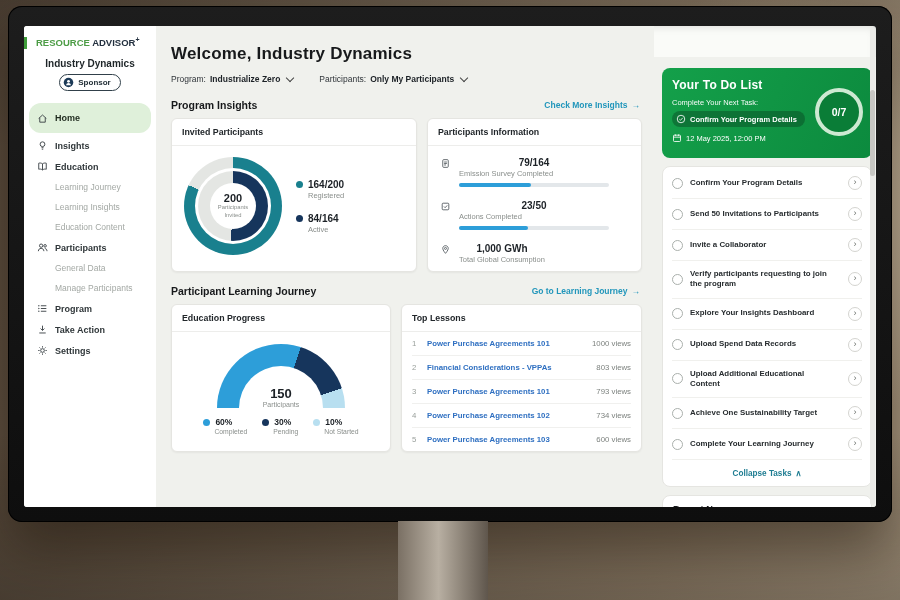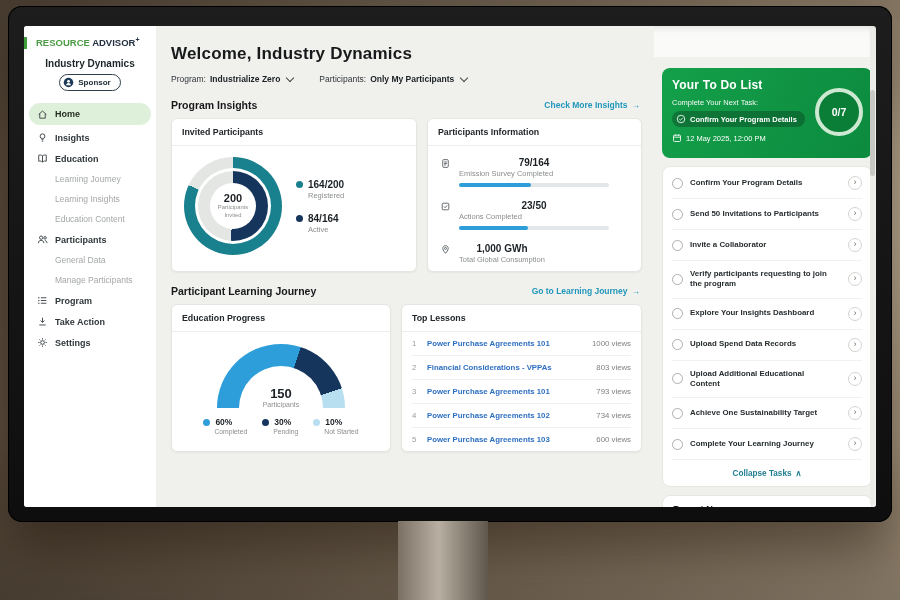--- a/index.html
+++ b/index.html
@@ -26,21 +26,21 @@
   .logo .g{color:#4c9c45;}.logo .d{color:#23303f;}
   .logo sup{font-size:7px;color:#23303f;}
   .org{text-align:center;font-size:10px;font-weight:bold;color:#1e2528;margin-top:10px;}
   .sponsor{display:flex;align-items:center;gap:4px;width:fit-content;margin:5px auto 0;
     border:1px solid #31404a;border-radius:10px;padding:2px 9px 2px 3px;font-size:8px;color:#1e2b33;font-weight:600;cursor:pointer;}
   .sponsor svg{width:11px;height:11px;display:block;}
   .nav{margin-top:12px;}
   .nav-item{display:flex;align-items:center;gap:7px;height:21px;padding-left:13px;
     font-size:9px;font-weight:bold;color:#30373a;cursor:pointer;}
   .nav-item.sub{padding-left:31px;font-weight:normal;color:#a3a8a4;font-size:8.5px;height:20px;}
-  .nav-item.active{background:#dff0da;border-radius:12px;margin:0 5px 2px 5px;padding-left:8px;height:22px;color:#1f2a1e;}
+  .nav-item.active{background:#dff0da;border-radius:12px;margin:0 5px 2px 5px;padding-left:8px;height:30px;color:#1f2a1e;}
   .nav-ic{display:flex;color:#3a4145;}
   .nav-ic svg{width:11px;height:11px;display:block;}
 
   
   .main{position:absolute;left:132px;top:0;bottom:0;width:498px;background:#f0f1ed;box-sizing:border-box;padding:10px 12px 0 15px;}
   .welcome{font-size:17px;font-weight:bold;color:#17191b;margin:8px 0 10px;letter-spacing:.2px;}
   .filters{display:flex;gap:26px;font-size:8.5px;color:#30353a;margin-bottom:15px;}
   .filter{display:flex;align-items:center;gap:4px;cursor:pointer;}
   .f-value{font-weight:bold;color:#1c2126;}
   .chev{width:5px;height:5px;border-right:1.4px solid #444;border-bottom:1.4px solid #444;transform:rotate(45deg);margin:-2px 0 0 3px;}

